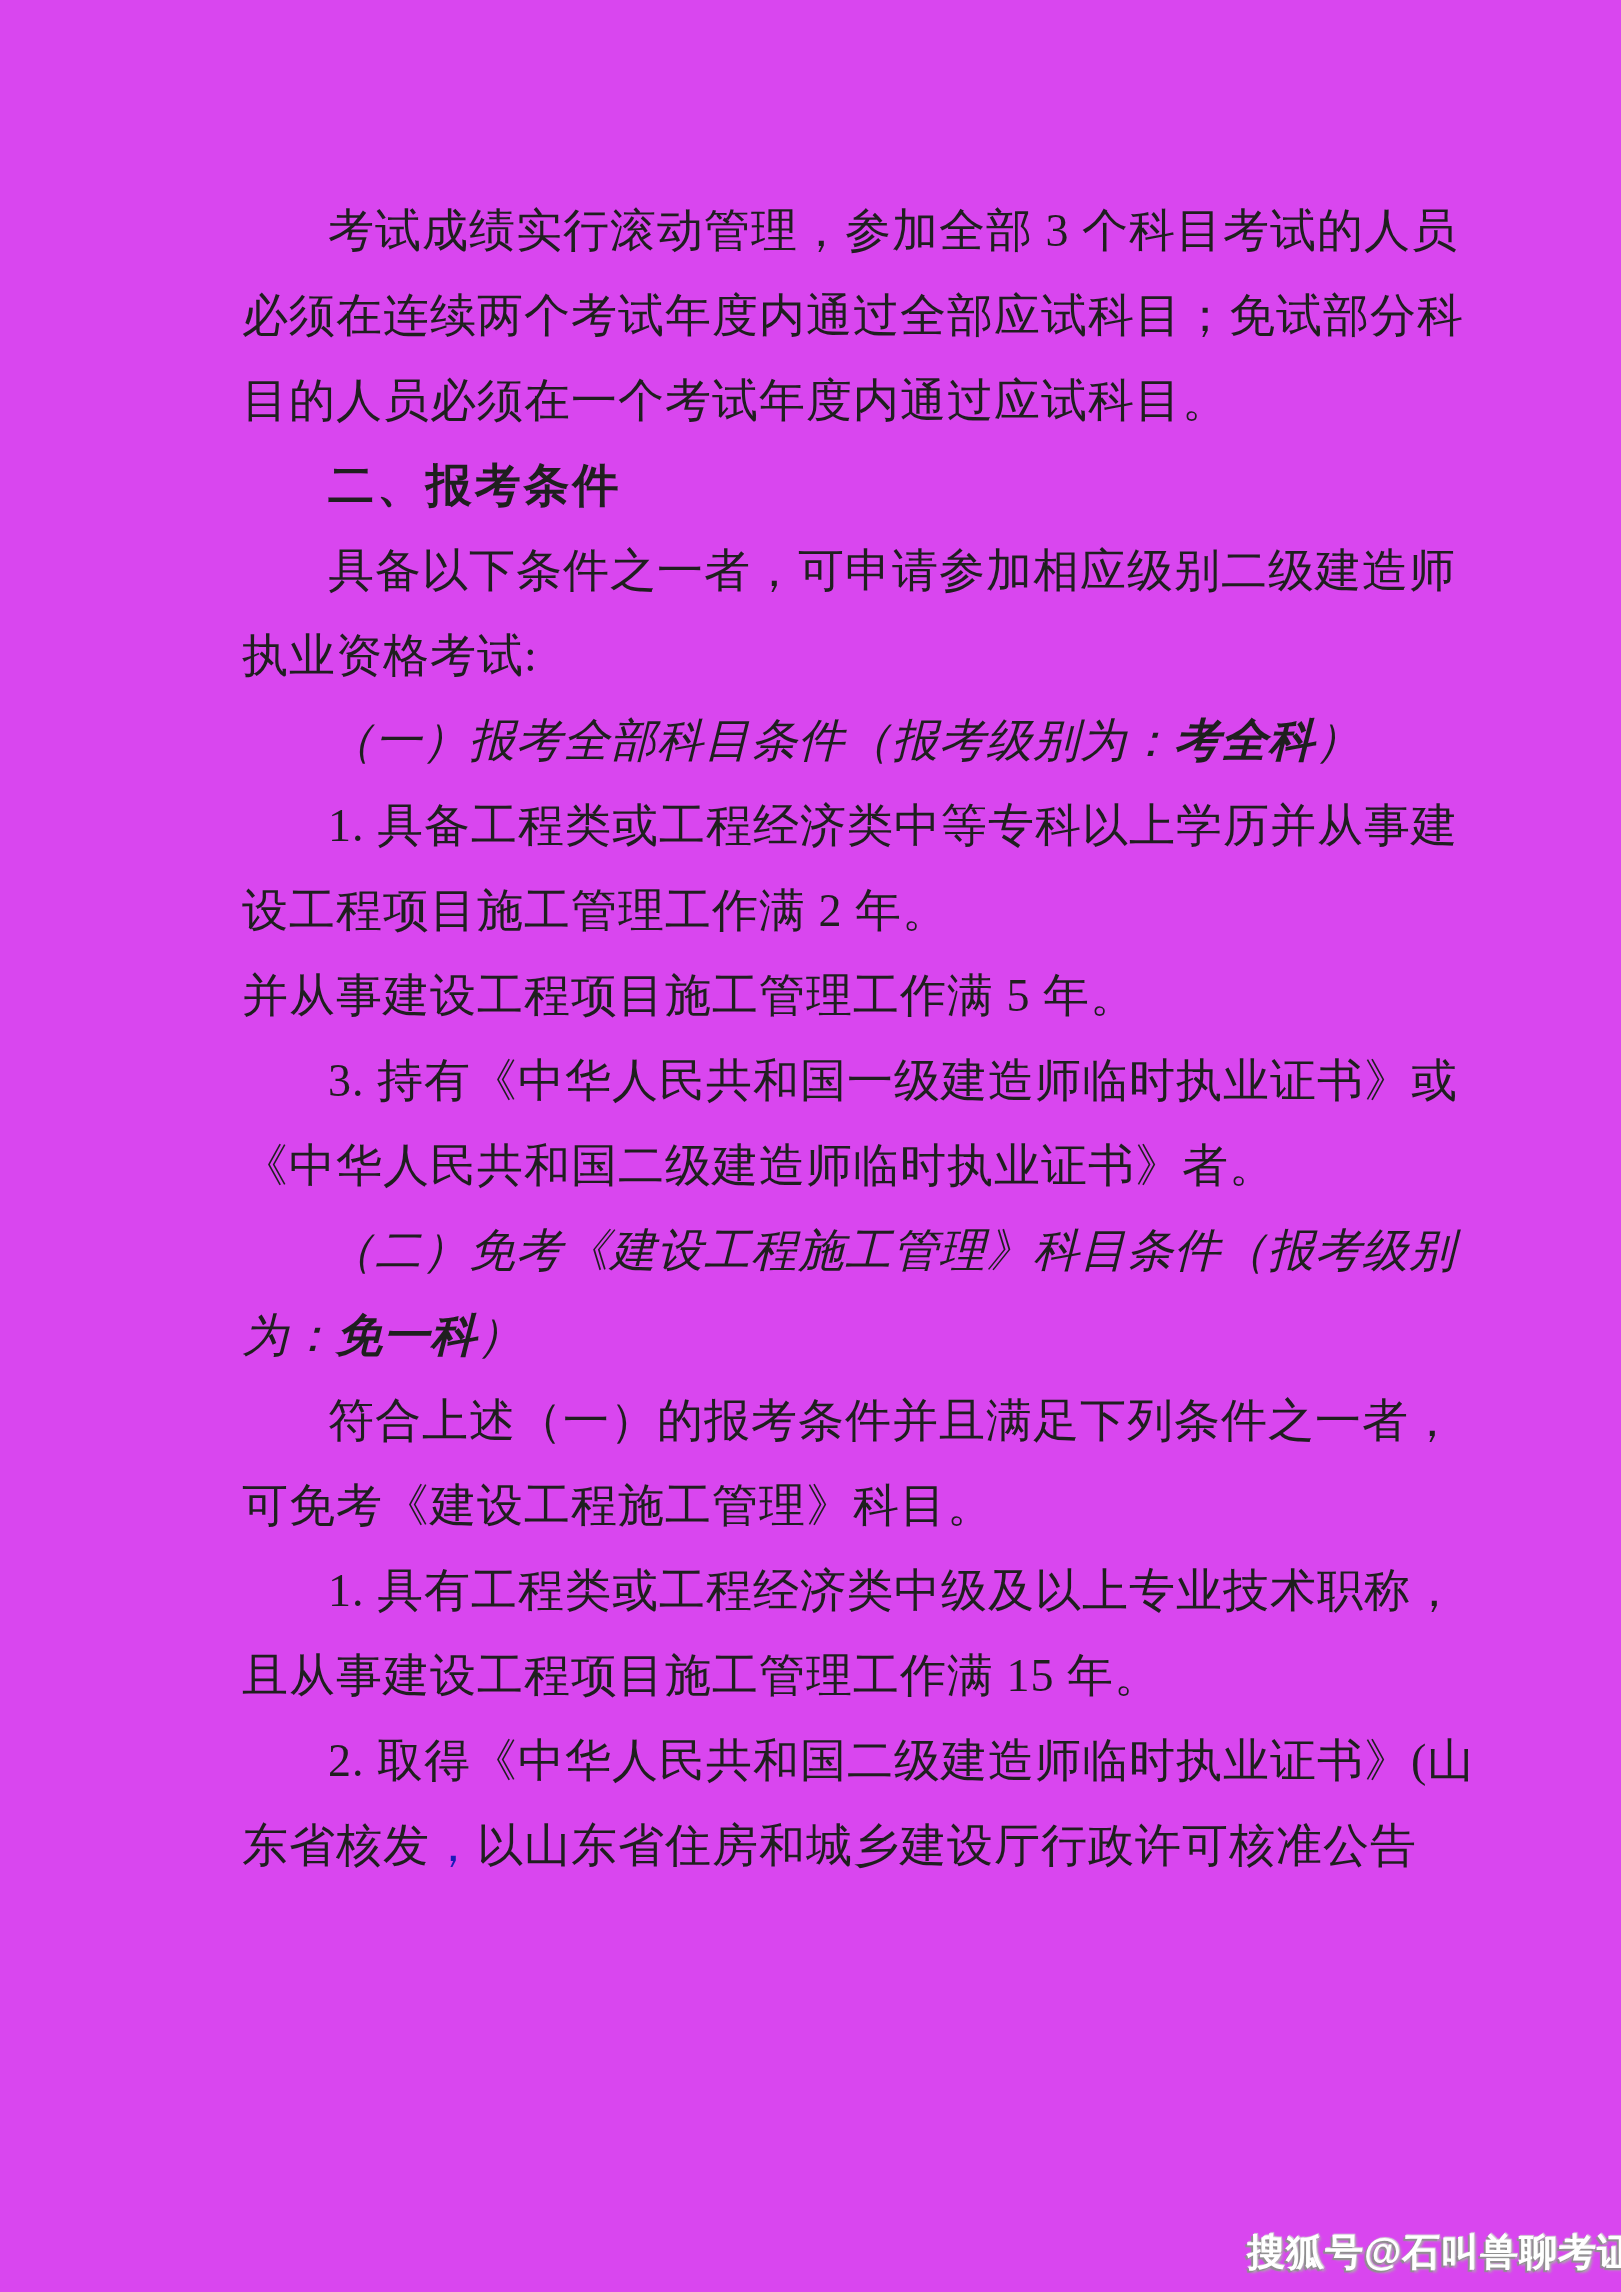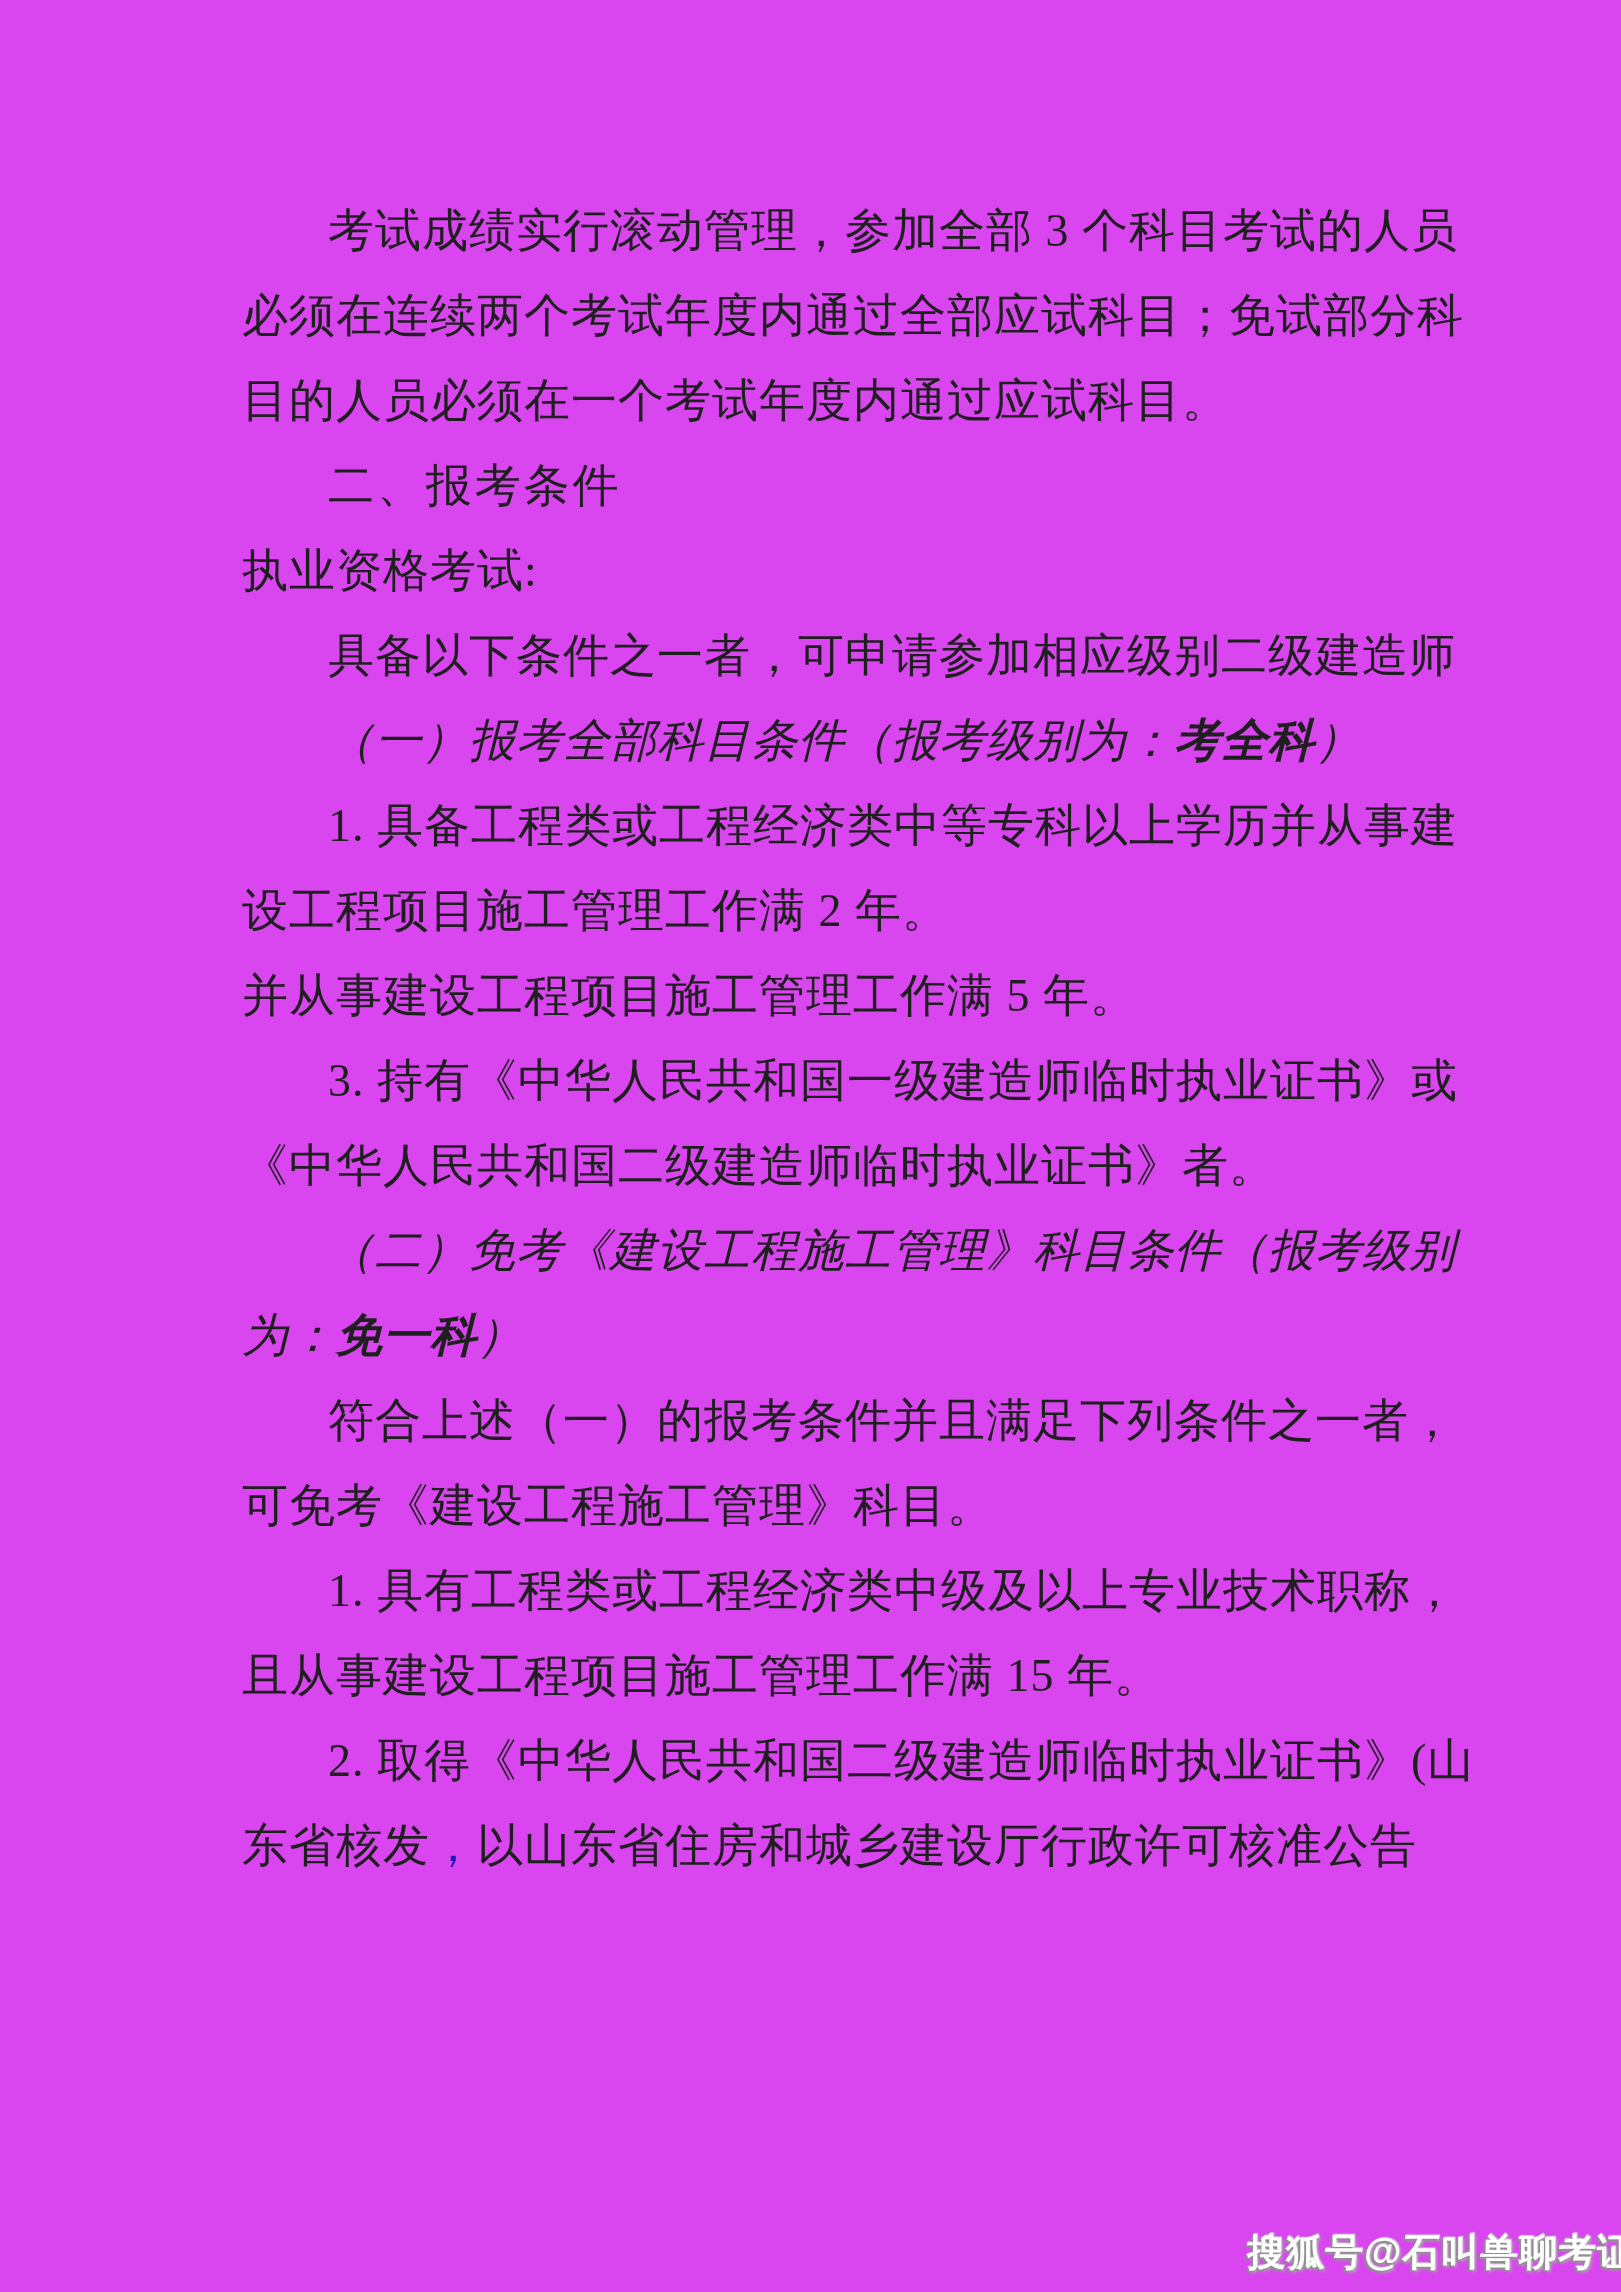--- a/index.html
+++ b/index.html
@@ -40,21 +40,21 @@
     font-family: "Liberation Serif", serif;
     font-style: italic;
   }
   .seg.kai-bold {
     font-family: Liberation Sans, sans-serif;
     font-style: italic;
     font-weight: bold;
   }
   .seg.hei {
     font-family: "Liberation Sans", sans-serif;
-    font-weight: normal;
+    font-weight: bold;
     letter-spacing: 2.9px;
   }
   .seg.blue {
     font-family: "Liberation Serif", serif;
   }
   .watermark {
     position: absolute;
     left: 1247px;
     top: 2227px;
     height: 51px;
@@ -70,22 +70,22 @@
 </style>
 </head>
 <body>
 
 <div class="page">
   <div class="text-block">
       <div class="line ind"><span class="seg song">考试成绩实行滚动管理，参加全部 3 个科目考试的人员</span></div>
       <div class="line"><span class="seg song">必须在连续两个考试年度内通过全部应试科目；免试部分科</span></div>
       <div class="line"><span class="seg song">目的人员必须在一个考试年度内通过应试科目。</span></div>
       <div class="line ind"><span class="seg hei">二、报考条件</span></div>
+      <div class="line ind"><span class="seg song">具备以下条件之一者，可申请参加相应级别二级建造师</span></div>
       <div class="line"><span class="seg song">执业资格考试:</span></div>
-      <div class="line ind"><span class="seg song">具备以下条件之一者，可申请参加相应级别二级建造师</span></div>
       <div class="line ind"><span class="seg kai">（一）报考全部科目条件（报考级别为：</span><span class="seg kai-bold">考全科</span><span class="seg kai">）</span></div>
       <div class="line ind"><span class="seg song">1. 具备工程类或工程经济类中等专科以上学历并从事建</span></div>
       <div class="line"><span class="seg song">设工程项目施工管理工作满 2 年。</span></div>
       <div class="line"><span class="seg song">并从事建设工程项目施工管理工作满 5 年。</span></div>
       <div class="line ind"><span class="seg song">3. 持有《中华人民共和国一级建造师临时执业证书》或</span></div>
       <div class="line"><span class="seg song">《中华人民共和国二级建造师临时执业证书》者。</span></div>
       <div class="line ind"><span class="seg kai">（二）免考《建设工程施工管理》科目条件（报考级别</span></div>
       <div class="line"><span class="seg kai">为：</span><span class="seg kai-bold">免一科</span><span class="seg kai">）</span></div>
       <div class="line ind"><span class="seg song">符合上述（一）的报考条件并且满足下列条件之一者，</span></div>
       <div class="line"><span class="seg song">可免考《建设工程施工管理》科目。</span></div>

